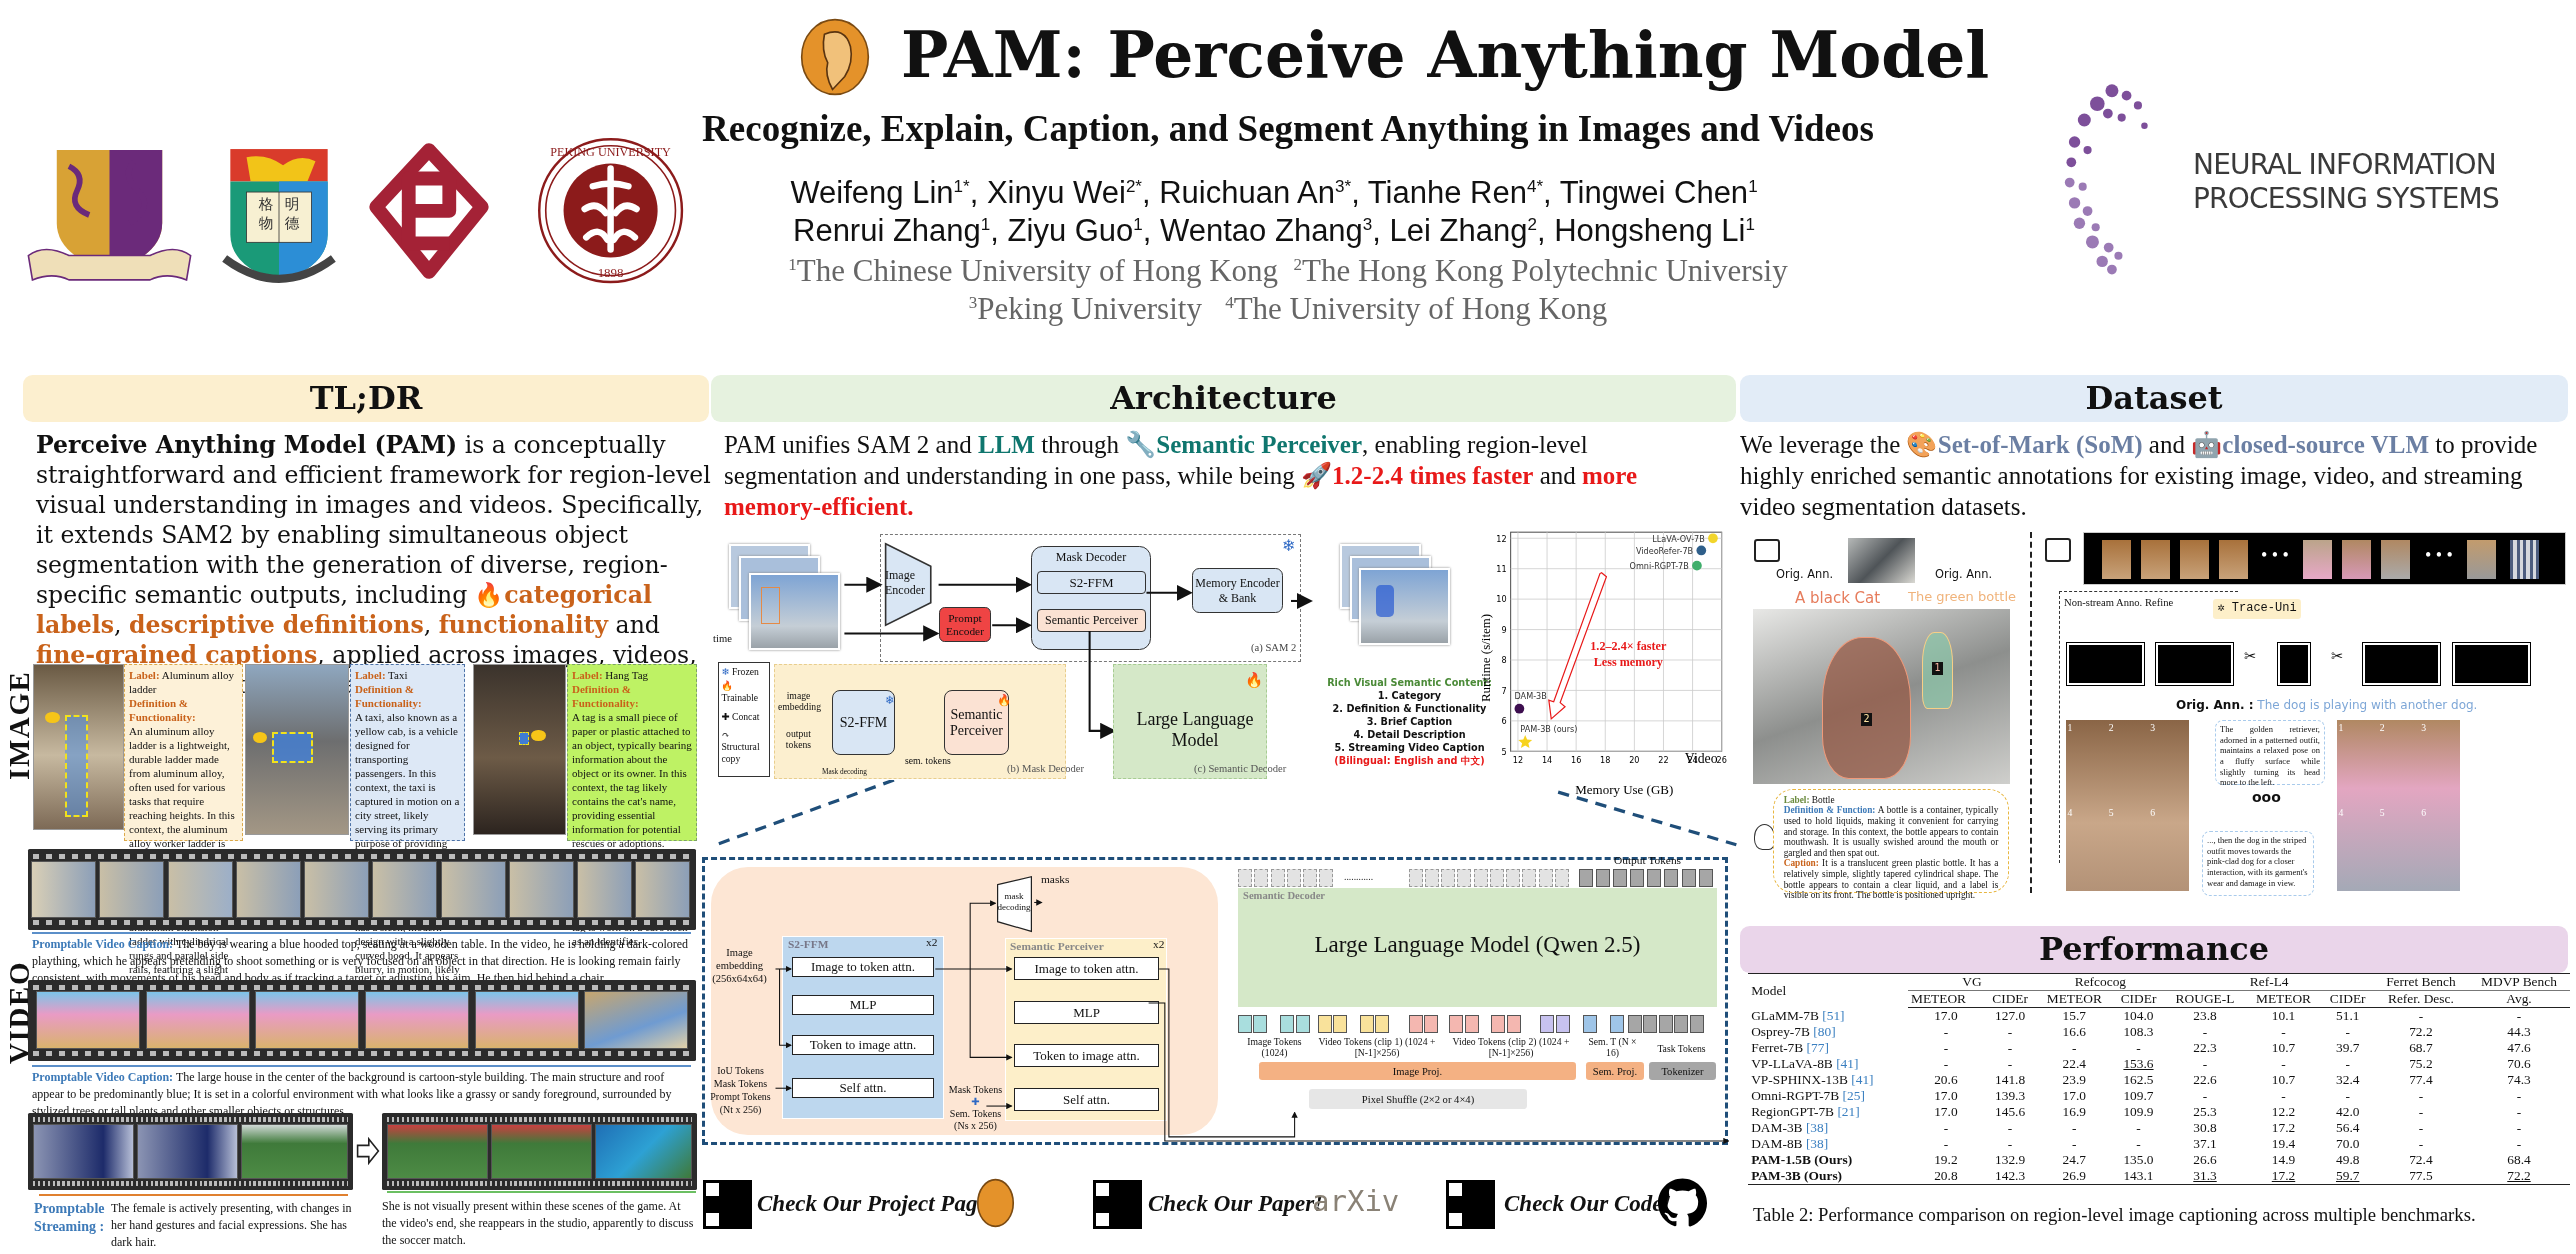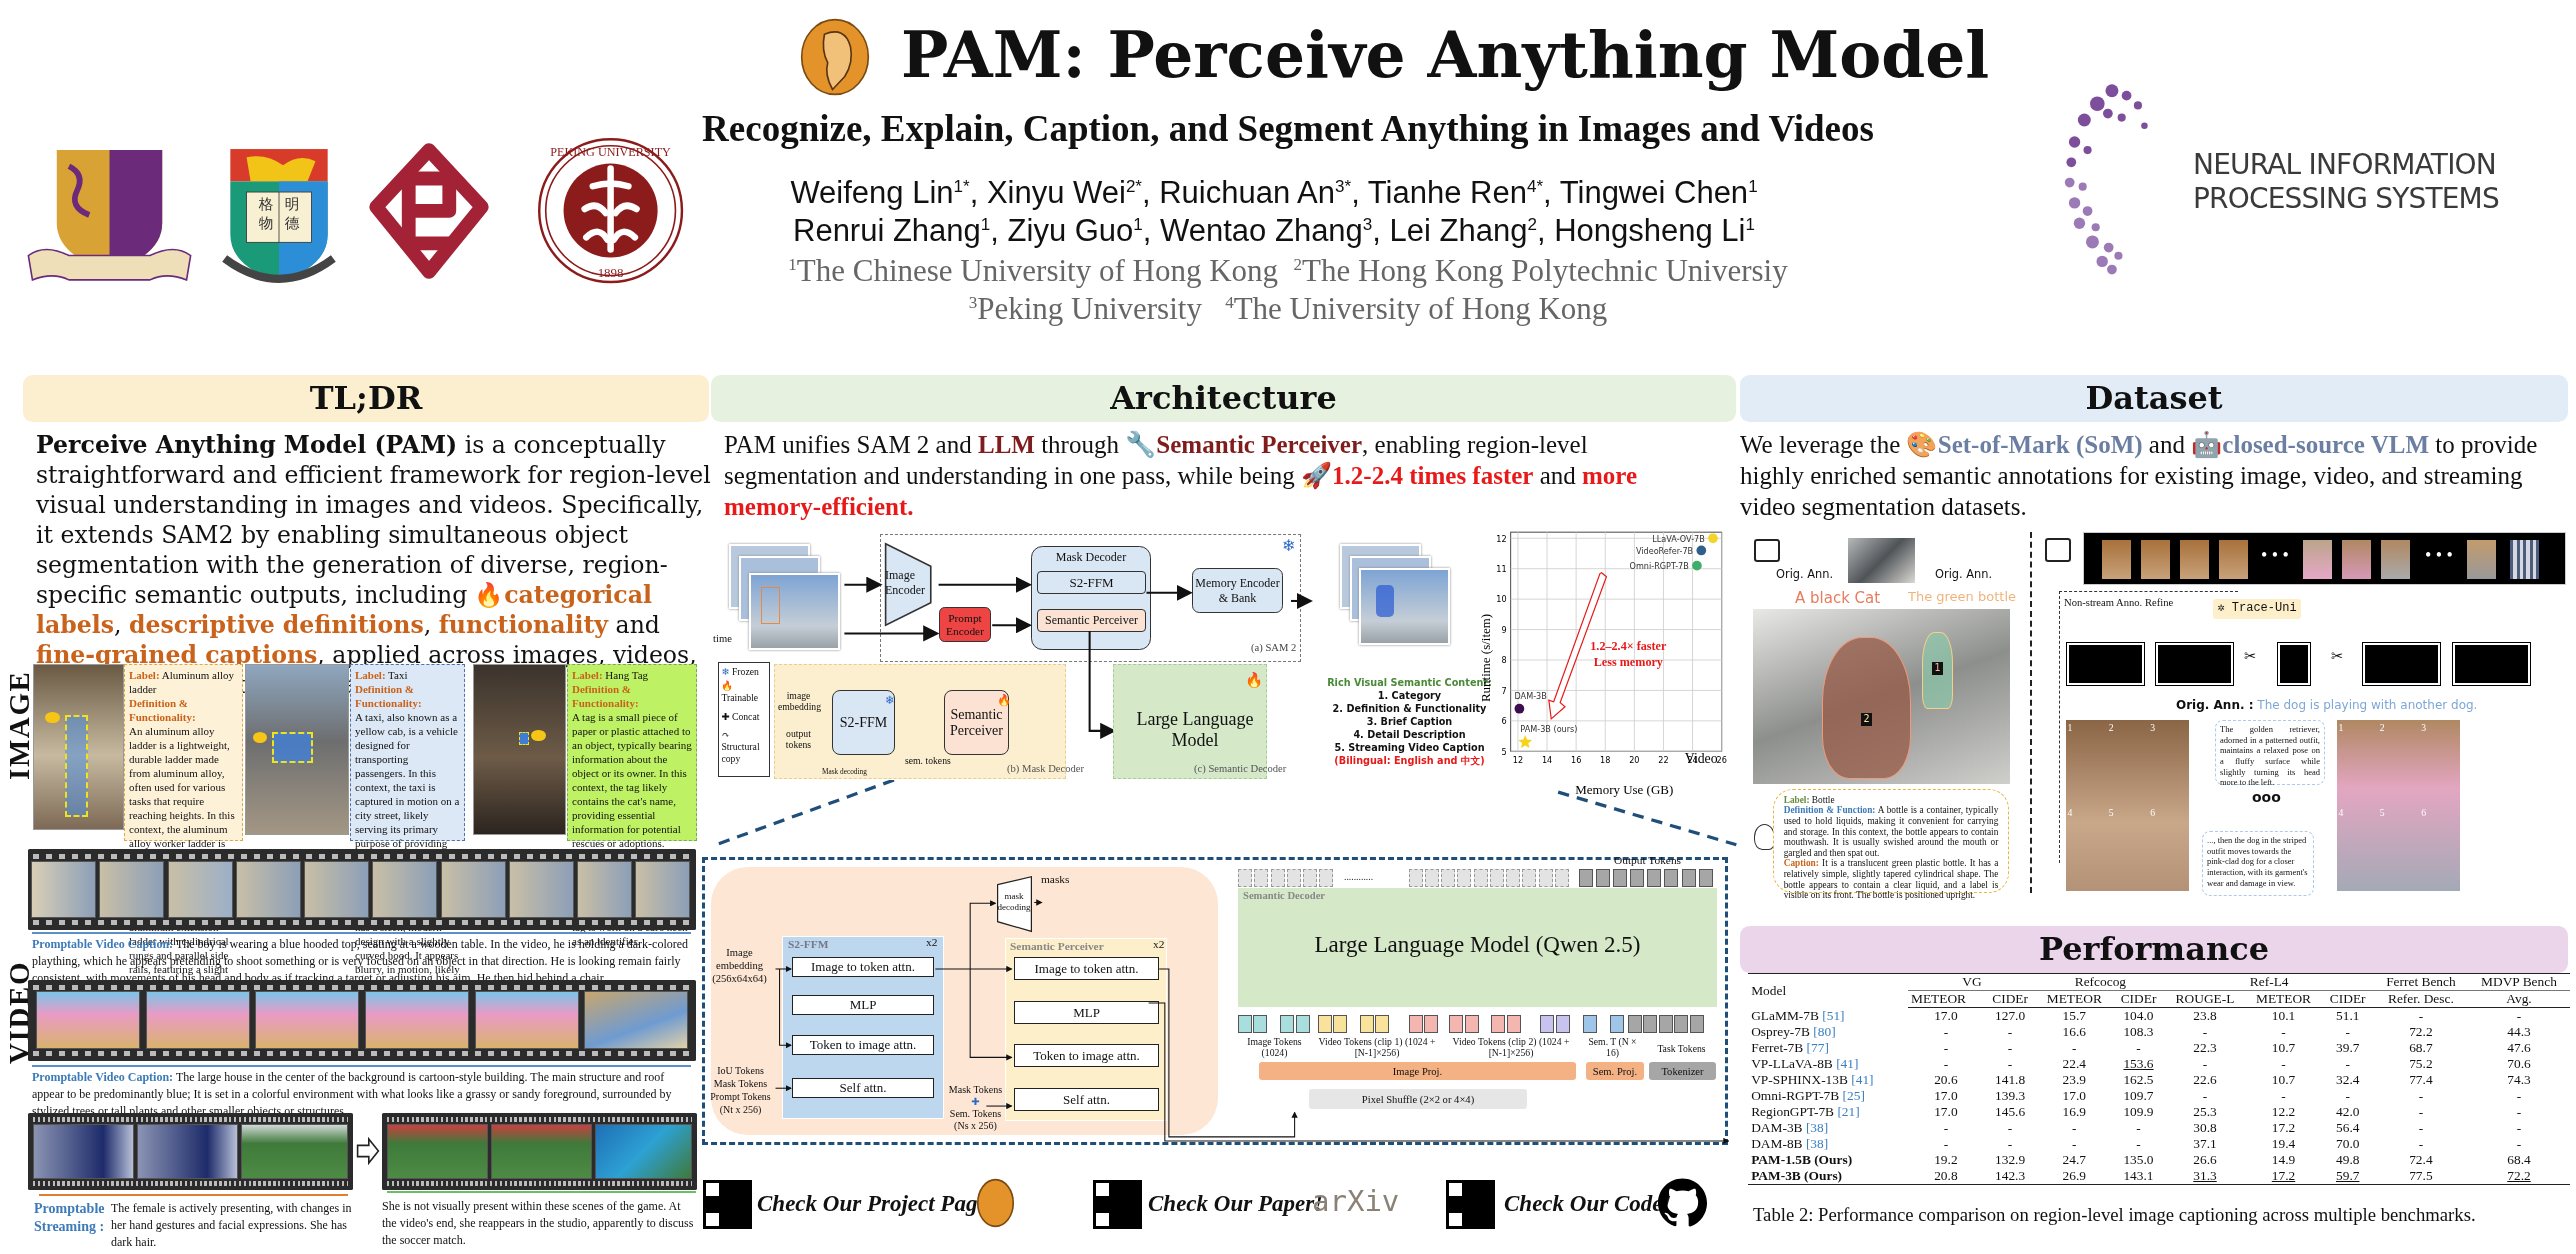--- a/index.html
+++ b/index.html
@@ -8,21 +8,21 @@
 .abs{position:absolute}
 
 #title{left:901px;top:18px;font-size:63px;font-weight:bold;font-family:"DejaVu Serif",serif;letter-spacing:0px;white-space:nowrap}
 #subtitle{left:0;width:2576px;top:107px;text-align:center;font-size:37px;font-weight:bold;font-family:"Liberation Serif",serif}
 .authors{left:0;width:2548px;text-align:center;font-size:31px;font-family:"Liberation Sans",sans-serif;white-space:nowrap}
 .affil{left:0;width:2576px;text-align:center;font-size:31px;color:#666;font-family:"Liberation Serif",serif;white-space:nowrap}
 sup{font-size:0.55em}
 .sectionhdr{height:47px;border-radius:9.7px;text-align:center;font-size:32px;font-weight:bold;line-height:47px;font-family:"DejaVu Serif",serif}
 .bodytxt{font-size:23.6px;line-height:30px;font-family:"DejaVu Serif",serif}
 .orange{color:#c9621a;font-weight:bold}
-.gold{color:#7f1d1d;font-weight:bold}
+.gold{color:#0f766e;font-weight:bold}
 .red{color:#e81919;font-weight:bold}
 .slate{color:#6b7fa3;font-weight:bold}
 
 .logo{position:absolute}
 
 .photo{position:absolute;background:linear-gradient(160deg,#6d6457,#b9a98f 45%,#3f3a34);border:0.8px solid #999}
 .card{position:absolute;font-size:11px;line-height:14px;padding:3.2px 4px;border:1.6px dashed;font-family:"Liberation Serif",serif}
 .lbl{color:#c9621a;font-weight:bold}
 
 .film{position:absolute;background:#2b2b2b;border-radius:1.6px}

